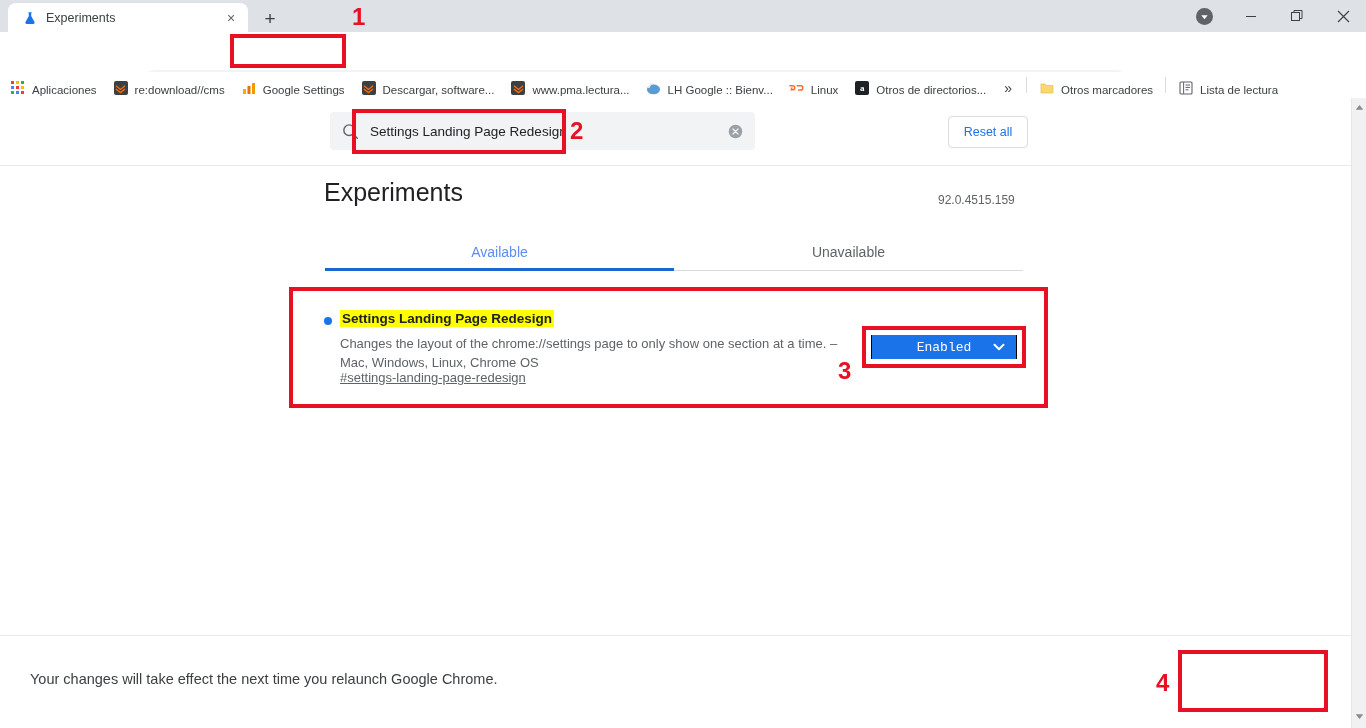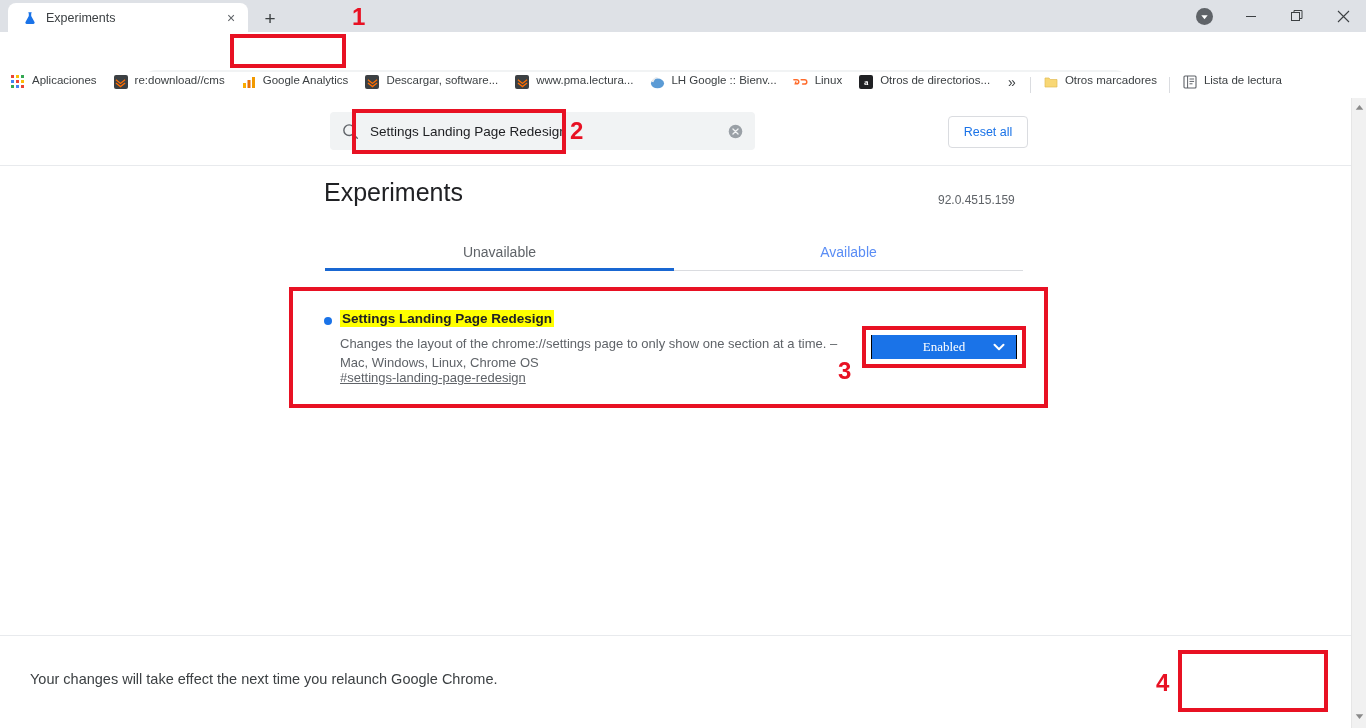--- a/index.html
+++ b/index.html
@@ -36,21 +36,21 @@
   .chrome-chip{display:flex;align-items:center;gap:7px;padding-right:9px;}
   .chrome-chip .lbl{font-size:13px;color:#5f6368;}
   .omni-url{font-size:13.5px;color:#3c4043;padding-left:10px;white-space:nowrap;}
   .omni-actions{margin-left:auto;display:flex;align-items:center;}
   .tb-icon{width:30px;height:30px;display:flex;align-items:center;justify-content:center;}
   .right-icons{position:absolute;left:1160px;top:37px;display:flex;align-items:center;gap:4px;}
 
   
   .bookmarks{position:absolute;left:0;top:72px;width:1366px;height:26px;background:#ffffff;
              display:flex;align-items:center;font-size:11.5px;color:#3c4043;}
-  .bm{display:flex;align-items:flex-start;gap:6px;padding:0 8px;height:22px;white-space:nowrap;}
+  .bm{display:flex;align-items:flex-end;gap:6px;padding:0 8px;height:22px;white-space:nowrap;}
   .bm .favi{width:16px;height:16px;flex:none;display:flex;align-items:center;justify-content:center;}
   .bm-sep{width:1px;height:16px;background:#dadce0;margin:0 4px;}
   .fav-sq{width:14px;height:14px;background:#3c4043;border-radius:2px;display:flex;align-items:center;
           justify-content:center;color:#fff;font-size:9px;font-weight:bold;}
 
   
   .page{position:absolute;left:0;top:98px;width:1351px;height:630px;background:#ffffff;overflow:hidden;}
   .searchbar-band{position:absolute;left:0;top:0;width:1351px;height:67px;background:#ffffff;
                   border-bottom:1px solid #e8eaed;}
   .search-wrap{position:absolute;left:330px;top:112px;width:425px;height:38px;background:#f1f3f4;border-radius:4px;
@@ -72,21 +72,21 @@
   .tabs-active-underline{position:absolute;left:325px;top:268px;width:349px;height:3px;background:#1967d2;}
 
   
   .flag{position:absolute;left:324px;top:310px;width:700px;}
   .flag-dot{position:absolute;left:0px;top:7px;width:8px;height:8px;border-radius:50%;background:#1a73e8;}
   .flag-title{position:absolute;left:16px;top:0px;font-size:13.5px;font-weight:bold;color:#202124;
               background:#ffff00;padding:1px 2px;}
   .flag-desc{position:absolute;left:16px;top:24px;width:520px;font-size:13px;color:#5f6368;line-height:19px;}
   .flag-link{position:absolute;left:16px;top:60px;font-size:13px;color:#5f6368;text-decoration:underline;}
   .flag-select{position:absolute;left:870px;top:331px;width:148px;height:32px;background:#1a73e8;color:#fff;
-               border:2px solid #000;border-radius:4px;font-size:13px;font-family:Liberation Serif, serif;
+               border:2px solid #000;border-radius:4px;font-size:13px;font-family:Liberation Mono, monospace;
                display:flex;align-items:center;justify-content:center;box-sizing:border-box;}
   .flag-select .caret{position:absolute;right:10px;top:7px;}
 
   
   .footer{position:absolute;left:0;top:635px;width:1351px;height:93px;background:#ffffff;border-top:1px solid #e8eaed;}
   .footer-text{position:absolute;left:30px;top:671px;font-size:14.5px;color:#3c4043;}
   .relaunch{position:absolute;left:1186px;top:659px;width:132px;height:44px;background:#5a8df5;color:#fff;
             border-radius:4px;display:flex;align-items:center;justify-content:center;font-size:13.5px;font-weight:bold;}
 
   
@@ -258,21 +258,21 @@
     </div>
 
     <div class="bm">
       <span class="favi">
         <svg width="14" height="14" viewBox="0 0 14 14">
           <rect x="1" y="8" width="3" height="5" fill="#f9ab00"></rect>
             <rect x="5.5" y="5" width="3" height="8" fill="#e8710a"></rect>
             <rect x="10" y="2" width="3" height="11" fill="#f29900"></rect>
         </svg>
       </span>
-      <span>Google Analytics</span>
+      <span>Google Settings</span>
     </div>
 
     <div class="bm">
       <span class="favi">
         <span class="fav-sq" style="background:#3c4043;">
             <svg width="11" height="11" viewBox="0 0 12 12">
               <path d="M1 3l5 4 5-4M1 6.5l5 4 5-4" fill="none" stroke="#ff6d00" stroke-width="1.4"></path>
             </svg>
           </span>
       </span>
@@ -362,22 +362,22 @@
       </svg>
     </span>
   </div>
 
   <div class="reset-all">Reset all</div>
 
   <div class="exp-title">Experiments</div>
   <div class="version">92.0.4515.159</div>
 
   <div class="tabs">
+    <div class="ftab active">Available</div>
     <div class="ftab">Unavailable</div>
-    <div class="ftab active">Available</div>
   </div>
   <div class="tabs-underline"></div>
   <div class="tabs-active-underline"></div>
 
   <div class="flag">
     <span class="flag-dot"></span>
     <span class="flag-title">Settings Landing Page Redesign</span>
     <div class="flag-desc">Changes the layout of the chrome://settings page to only show one section at a time. – Mac, Windows, Linux, Chrome OS</div>
     <a class="flag-link" href="#">#settings-landing-page-redesign</a>
   </div>

